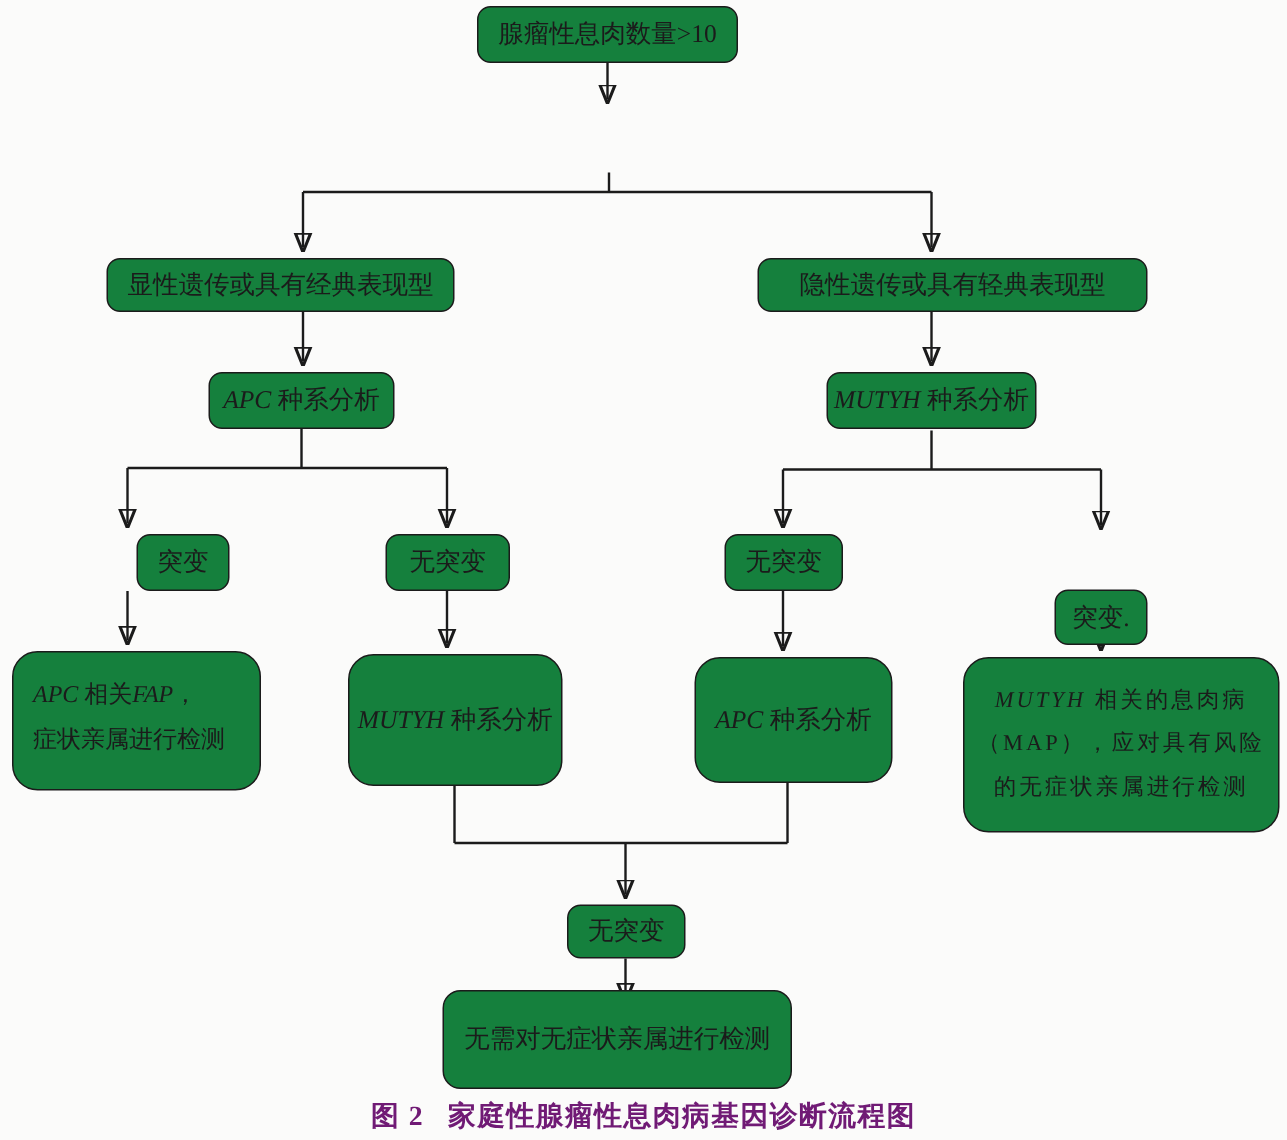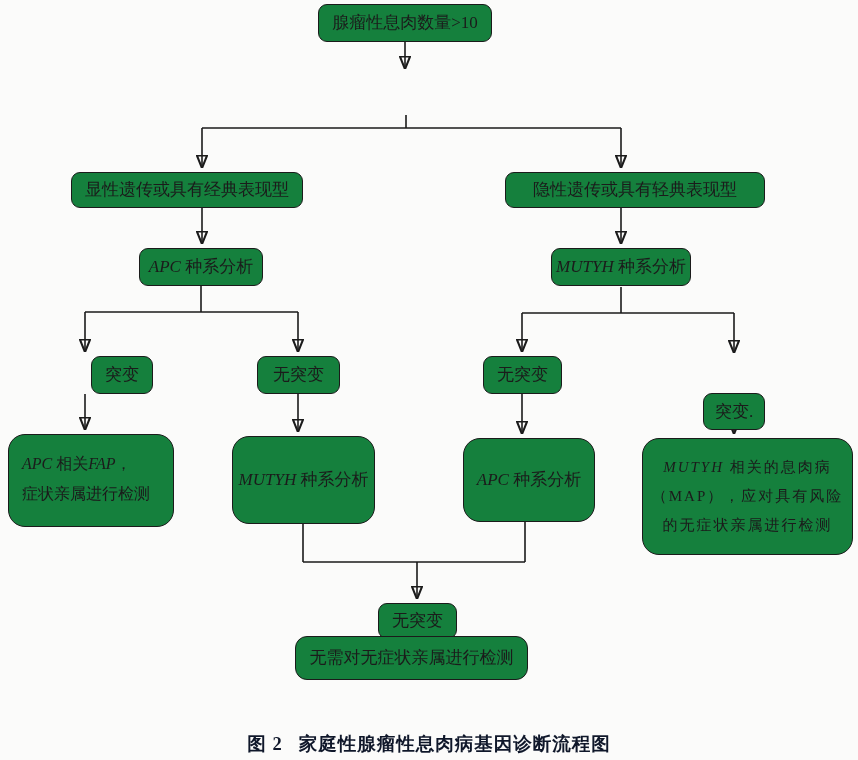--- a/index.html
+++ b/index.html
@@ -70,21 +70,21 @@
   }
   .caption {
     position: absolute;
     left: 0;
     top: 731px;
     width: 100%;
     text-align: center;
     font-size: 18.5px;
     font-weight: bold;
     letter-spacing: 1px;
-    color: #0f172a;
+    color: #701a75;
   }
   .caption .fig {
     margin-right: 16px;
   }
 </style>
 </head>
 <body>
 
 <div class="stage">
 
@@ -165,21 +165,21 @@
   <div class="node big multiline-center" style="left:642px; top:438px; width:211px; height:117px;">
     <span class="line"><i class="gene">MUTYH</i><span> 相关的息肉病</span></span>
     <span class="line">（MAP），应对具有风险</span>
     <span class="line">的无症状亲属进行检测</span>
   </div>
 
   <div class="node" style="left:378px; top:603px; width:79px; height:36px;">
     <span>无突变</span>
   </div>
 
-  <div class="node" style="left:295px; top:636px; width:233px; height:44px; border-radius:12px;">
+  <div class="node" style="left:295px; top:660px; width:233px; height:66px; border-radius:12px;">
     <span>无需对无症状亲属进行检测</span>
   </div>
 
   <div class="caption">
     <span class="fig">图 2</span><span>家庭性腺瘤性息肉病基因诊断流程图</span>
   </div>
 
 </div>
 
 </body></html>

